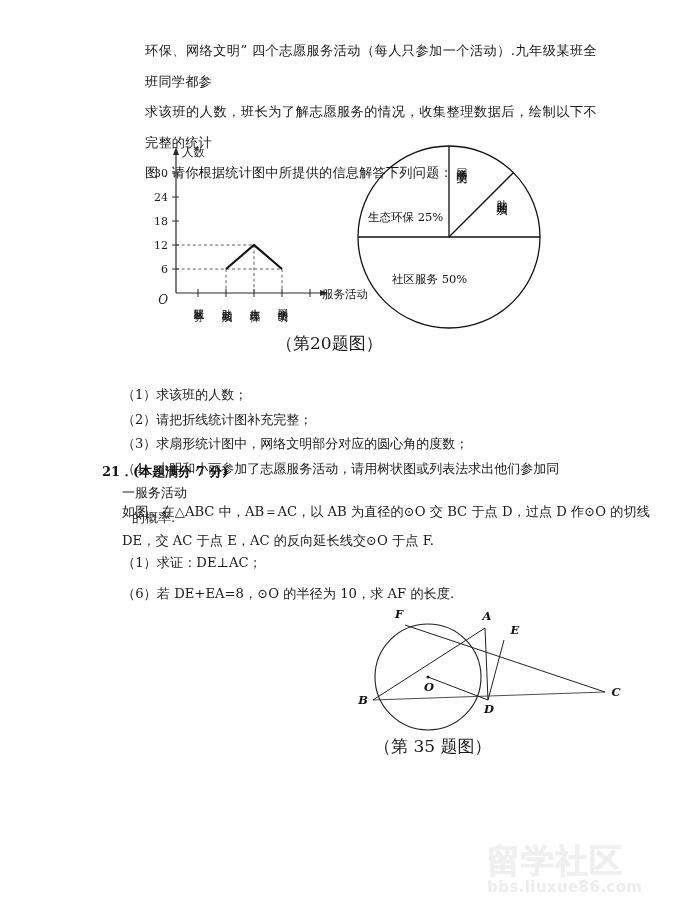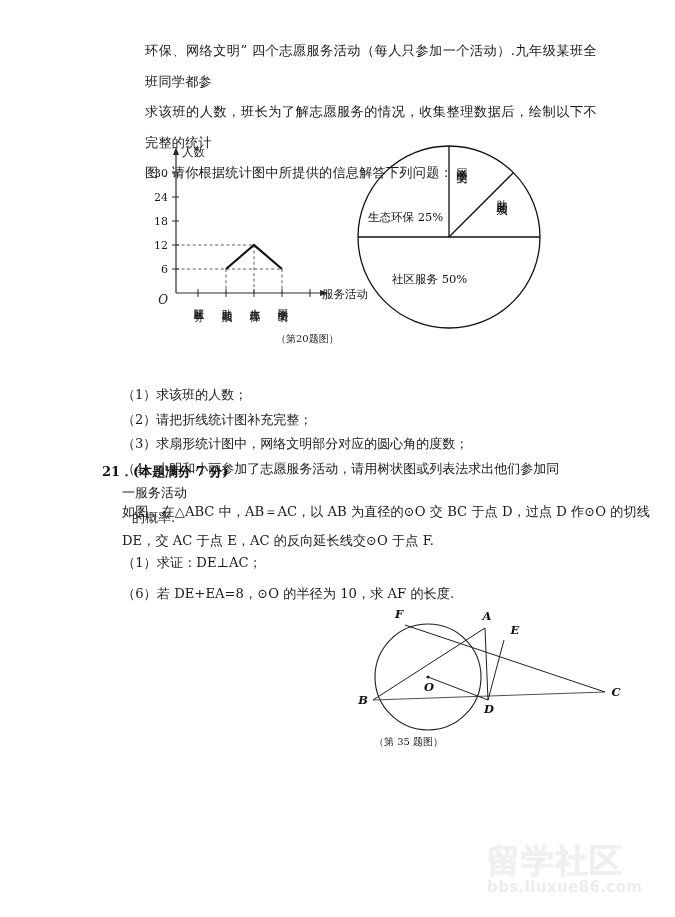--- a/index.html
+++ b/index.html
@@ -83,21 +83,21 @@
     top: 547px;
     width: 450px;
     font-size: 13.2px;
     line-height: 31px;
   }
   #problem21-subs .qitem { display: block; }
 
   
   .caption {
     position: absolute;
-    font-size: 10px;
+    font-size: 17px;
     color: #1a1a1a;
     white-space: nowrap;
     text-align: right;
   }
   #caption-fig20 { left: 276px; top: 332px; }
   #caption-fig21 { left: 374px; top: 735px; }
 
   
   .figure {
     position: absolute;

